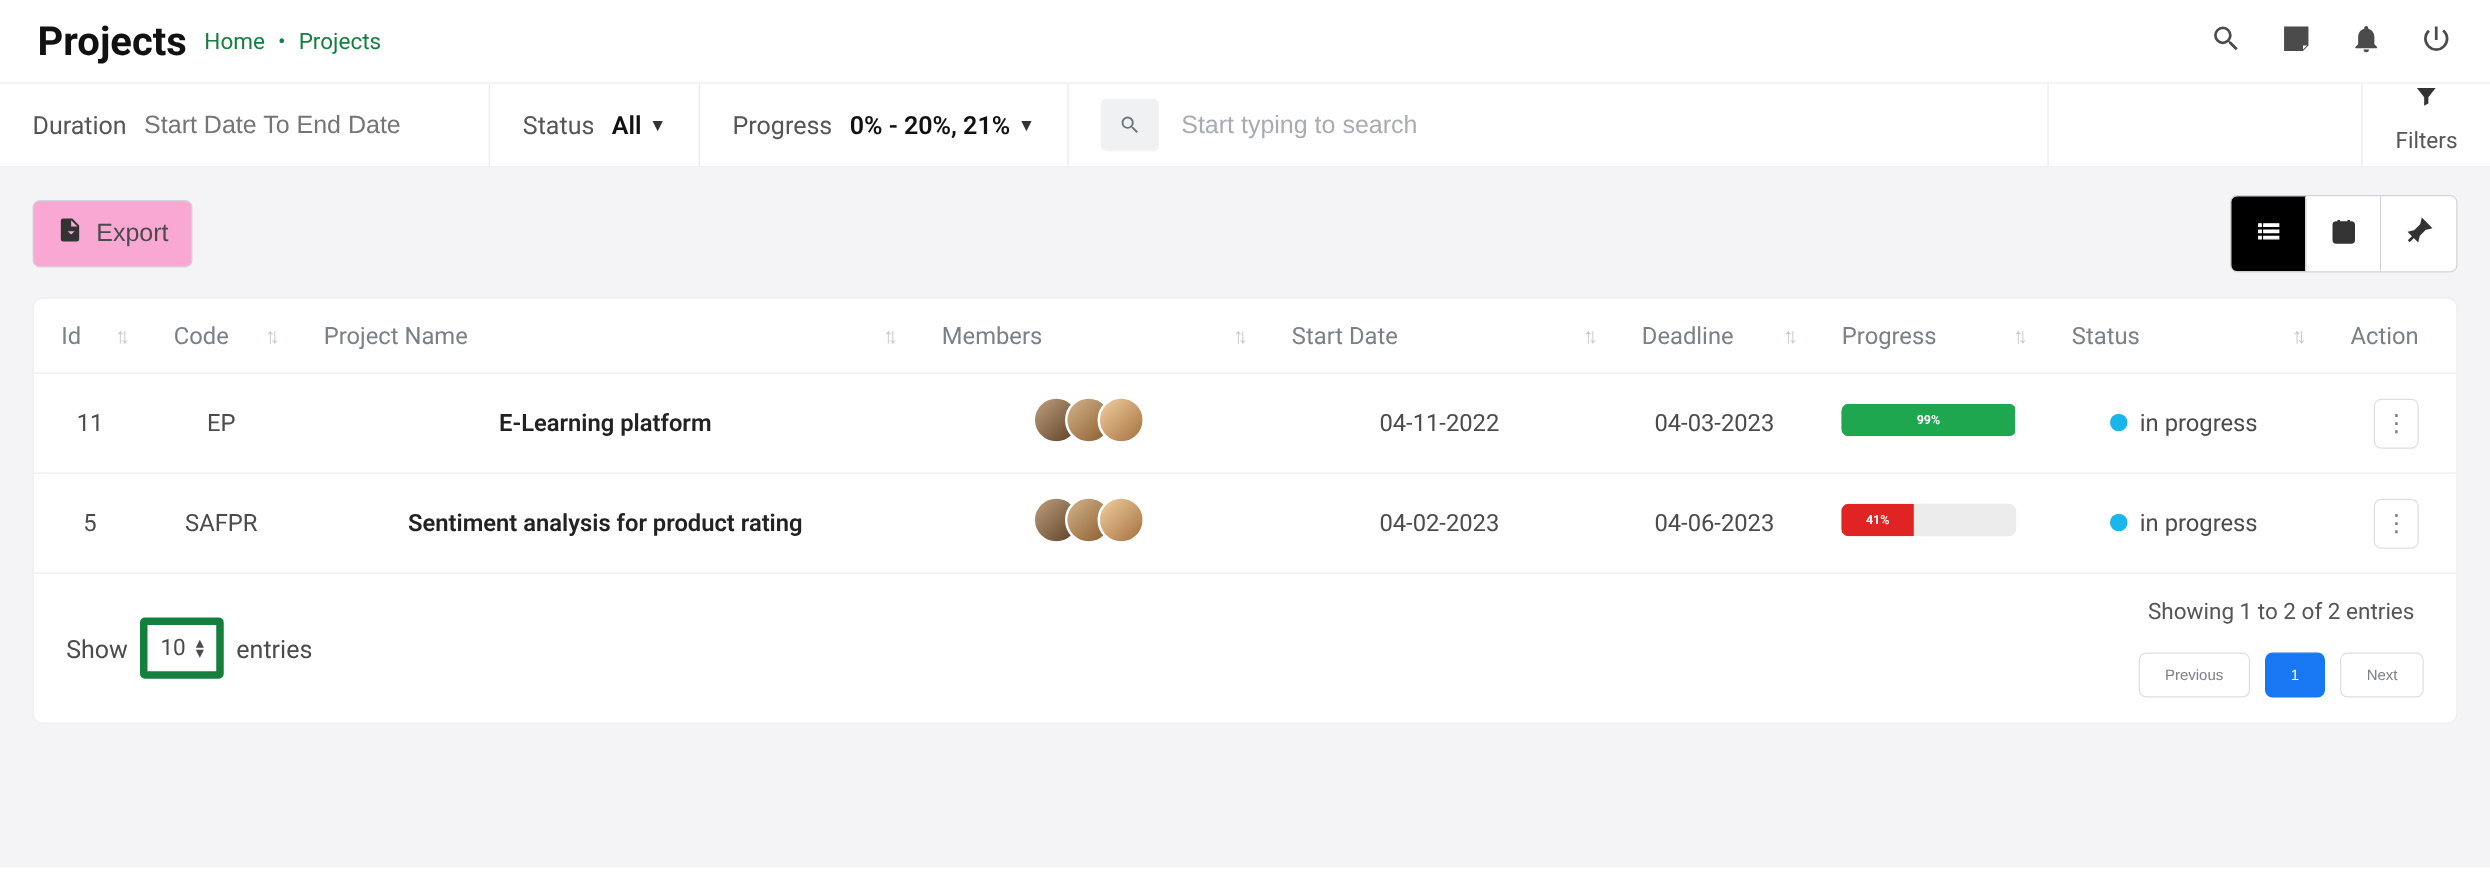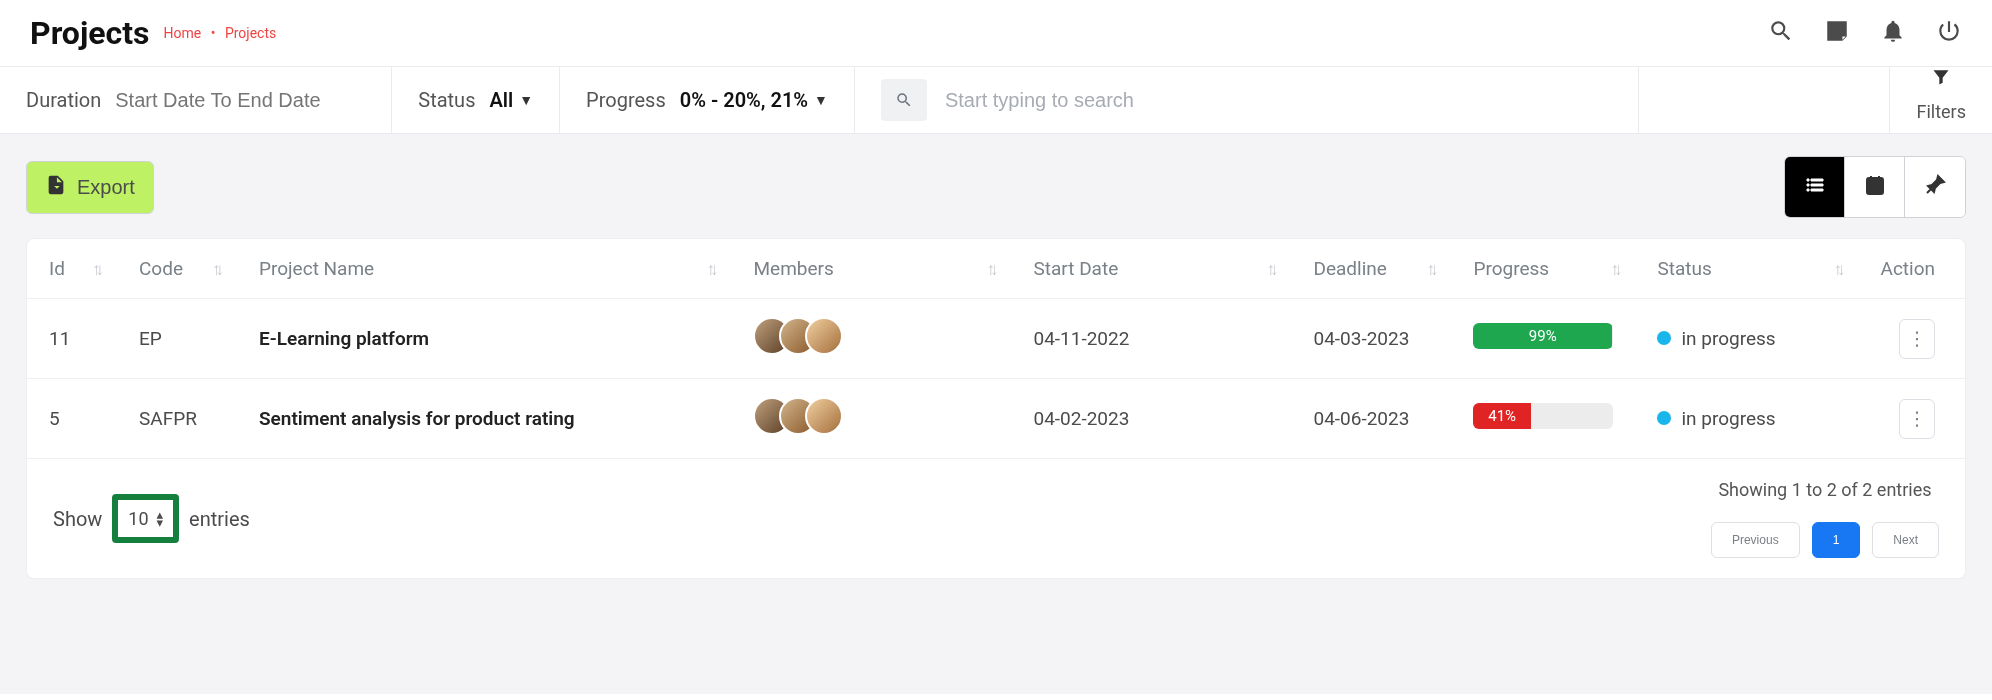--- a/index.html
+++ b/index.html
@@ -2,21 +2,21 @@
 <html><head>
 <meta charset="utf-8">
 <style>
   * { box-sizing: border-box; margin: 0; padding: 0; }
   body { font-family: -apple-system, BlinkMacSystemFont, "Segoe UI", Roboto, "Helvetica Neue", Arial, sans-serif; background: #fff; color: #555; font-size: 18px; }
 
   
   .top-header { display: flex; align-items: center; justify-content: space-between; padding: 14px 30px; border-bottom: 1px solid #e9ecef; }
   .top-left { display: flex; align-items: center; gap: 14px; }
   .page-title { font-size: 32px; font-weight: 700; color: #111; }
-  .breadcrumb { color: #ef4444; font-size: 14px; }
+  .breadcrumb { color: #15803d; font-size: 18px; }
   .breadcrumb .sep { padding: 0 6px; }
   .top-icons { display: flex; align-items: center; gap: 30px; color: #4b4b4b; }
   .top-icons svg { width: 26px; height: 26px; fill: #4b4b4b; cursor: pointer; }
 
   
   .filter-bar { display: flex; align-items: stretch; border-bottom: 1px solid #e9ecef; background: #fff; }
   .filter-cell { display: flex; align-items: center; gap: 14px; padding: 18px 26px; border-right: 1px solid #e9ecef; }
   .filter-cell .label { color: #555; font-size: 20px; }
   .filter-cell .value { color: #111; font-weight: 600; font-size: 20px; display: flex; align-items: center; gap: 6px; }
   .placeholder-input { color: #4d7c0f; font-size: 20px; background: transparent; border: none; outline: none; width: 250px; }
@@ -28,48 +28,48 @@
   .search-input { border: none; outline: none; font-size: 20px; color: #333; width: 360px; }
   .search-input::placeholder { color: #a7acb3; }
   .filters-cell { display: flex; align-items: center; gap: 10px; padding: 0 26px; cursor: pointer; flex-direction: column; }
   .filters-cell svg { width: 20px; height: 20px; fill: #333; }
   .spacer { flex-grow: 1; border-right: 1px solid #e9ecef; }
 
   
   .content { background: #f4f4f6; padding: 22px 26px 40px; min-height: 560px; }
 
   .toolbar-row { display: flex; align-items: center; justify-content: space-between; margin-bottom: 20px; }
-  .export-btn { display: inline-flex; align-items: center; gap: 10px; border: 1px solid #cfd3d8; background: #bef264; border-radius: 6px; padding: 12px 18px; font-size: 20px; color: #4b4b4b; cursor: pointer; }
+  .export-btn { display: inline-flex; align-items: center; gap: 10px; border: 1px solid #cfd3d8; background: #f9a8d4; border-radius: 6px; padding: 12px 18px; font-size: 20px; color: #4b4b4b; cursor: pointer; }
   .export-btn svg { width: 22px; height: 22px; fill: #333; }
 
   .view-toggle { display: inline-flex; border: 1px solid #cfd3d8; border-radius: 6px; overflow: hidden; }
   .view-toggle .vt { width: 60px; height: 60px; display: inline-flex; align-items: center; justify-content: center; background: #fff; cursor: pointer; border-right: 1px solid #cfd3d8; }
   .view-toggle .vt:last-child { border-right: none; }
   .view-toggle .vt.active { background: #000; }
   .view-toggle .vt.active svg { fill: #fff; stroke: #fff; }
   .view-toggle svg { width: 24px; height: 24px; fill: #333; stroke: #333; }
 
   .panel { background: #fff; border-radius: 8px; border: 1px solid #eceef1; overflow: hidden; }
 
   table { width: 100%; border-collapse: collapse; }
   thead th { text-align: left; font-weight: 400; color: #7a8087; font-size: 19px; padding: 18px 22px; border-bottom: 1px solid #eceef1; position: relative; }
   thead th .sort { position: absolute; right: 18px; top: 50%; transform: translateY(-50%); color: #c5c9cf; font-size: 17px; letter-spacing: -5px; }
-  tbody td { padding: 18px 22px; border-bottom: 1px solid #eceef1; font-size: 19px; color: #4b4b4b; vertical-align: middle; }
+  tbody td { padding: 18px 22px; border-bottom: 1px solid #eceef1; font-size: 19px; color: #4b4b4b; vertical-align: middle; text-align: center; }
   tbody td.project-name { color: #222; font-weight: 600; }
   tbody tr:last-child td { border-bottom: 1px solid #eceef1; }
 
   .avatars { display: inline-flex; }
   .avatar { width: 38px; height: 38px; border-radius: 50%; border: 2px solid #fff; margin-left: -12px; display: inline-block; }
   .avatar:first-child { margin-left: 0; }
   .avatar.a1 { background: linear-gradient(135deg,#bfa07d,#5b3f26); }
   .avatar.a2 { background: linear-gradient(135deg,#d2b48c,#8b5a2b); }
   .avatar.a3 { background: linear-gradient(135deg,#f0cfa0,#a56f3d); }
 
   .progress-wrap { display: inline-block; width: 140px; background: #ececec; border-radius: 6px; height: 26px; overflow: hidden; position: relative; }
-  .progress-bar { height: 100%; display: flex; align-items: center; justify-content: center; color: #fff; font-size: 15px; font-weight: 400; }
+  .progress-bar { height: 100%; display: flex; align-items: center; justify-content: center; color: #fff; font-size: 10px; font-weight: 700; }
   .p-green { background: #1fa750; }
   .p-red { background: #e02424; }
 
   .status-pill { display: inline-flex; align-items: center; gap: 10px; color: #4b4b4b; }
   .dot { width: 14px; height: 14px; border-radius: 50%; background: #18b6ea; display: inline-block; }
 
   .action-btn { width: 36px; height: 40px; border: 1px solid #dcdfe4; border-radius: 6px; display: inline-flex; align-items: center; justify-content: center; cursor: pointer; color: #7a8087; }
 
   .table-footer { display: flex; align-items: center; justify-content: space-between; padding: 20px 26px; }
   .show-entries { display: flex; align-items: center; gap: 10px; font-size: 20px; color: #4b4b4b; }

